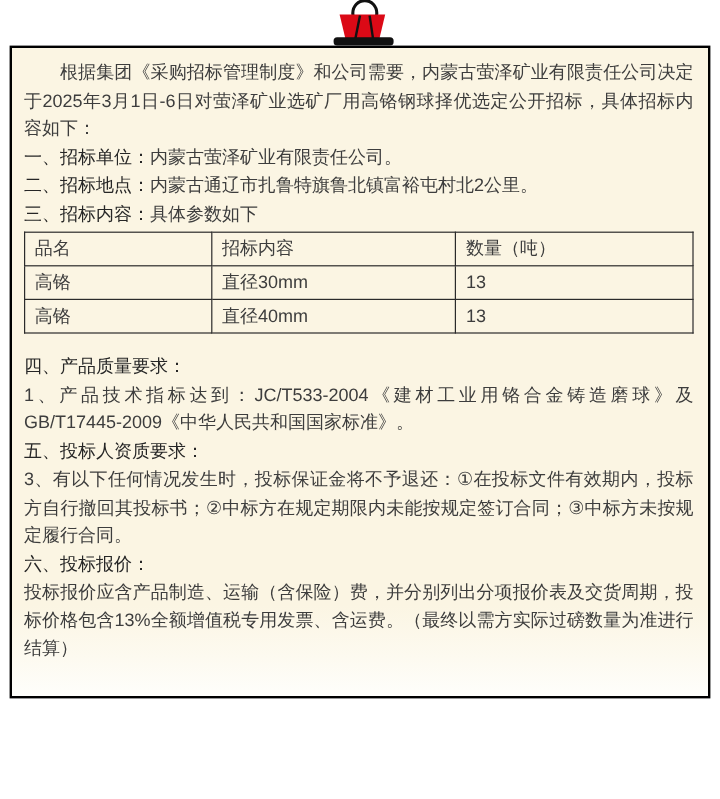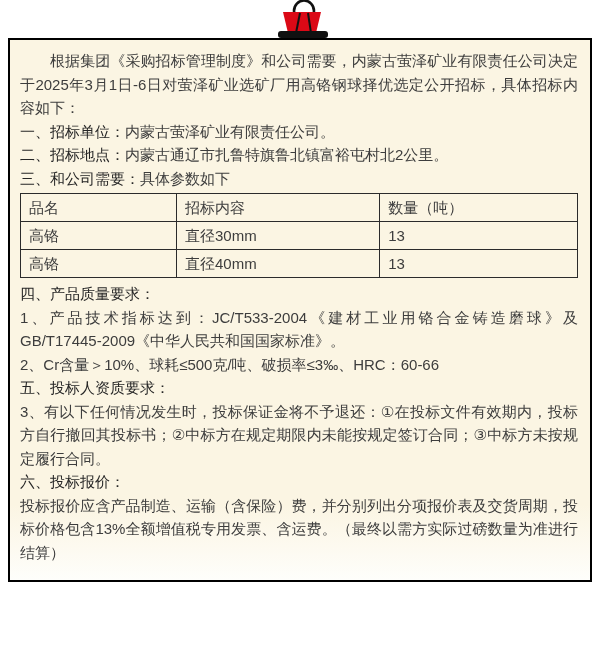--- a/index.html
+++ b/index.html
@@ -31,21 +31,21 @@
     font-size:15px;
     line-height:23.5px;
     color:#3d3d3d;
     text-align:justify;
   }
   .intro{text-indent:2em;}
   .b{font-weight:normal;color:#262626;}
   table{
     width:100%;
     border-collapse:collapse;
-    margin:3px 0 4px 0;
+    margin:3px 0 16px 0;
     table-layout:fixed;
   }
   th,td{
     border:1px solid #2b2b2b;
     font-weight:normal;
     text-align:left;
     font-size:15px;
     line-height:21px;
     color:#3d3d3d;
     padding:3px 8px;
@@ -67,21 +67,21 @@
 </svg>
 
 <div class="card">
 
   <p class="intro">根据集团《采购招标管理制度》和公司需要，内蒙古萤泽矿业有限责任公司决定于2025年3月1日-6日对萤泽矿业选矿厂用高铬钢球择优选定公开招标，具体招标内容如下：</p>
 
   <p><span class="b">一、招标单位：</span><span>内蒙古萤泽矿业有限责任公司。</span></p>
 
   <p><span class="b">二、招标地点：</span><span>内蒙古通辽市扎鲁特旗鲁北镇富裕屯村北2公里。</span></p>
 
-  <p><span class="b">三、和公司需要：</span><span>具体参数如下</span></p>
+  <p><span class="b">三、招标内容：</span><span>具体参数如下</span></p>
 
   <table>
     <colgroup>
         <col class="c1">
         <col class="c2">
         <col class="c3">
       </colgroup>
     <tbody>
         <tr>
       <th>品名</th>
@@ -96,21 +96,20 @@
     <tr>
       <td>高铬</td>
       <td>直径40mm</td>
       <td>13</td>
     </tr>
   </tbody>
     </table>
 
   <p class="b">四、产品质量要求：</p>
   <p>1、产品技术指标达到：JC/T533-2004《建材工业用铬合金铸造磨球》及GB/T17445-2009《中华人民共和国国家标准》。</p>
-  <p>2、Cr含量＞10%、球耗≤500克/吨、破损率≤3‰、HRC：60-66</p>
 
   <p class="b">五、投标人资质要求：</p>
   <p>3、有以下任何情况发生时，投标保证金将不予退还：①在投标文件有效期内，投标方自行撤回其投标书；②中标方在规定期限内未能按规定签订合同；③中标方未按规定履行合同。</p>
 
   <p class="b">六、投标报价：</p>
   <p>投标报价应含产品制造、运输（含保险）费，并分别列出分项报价表及交货周期，投标价格包含13%全额增值税专用发票、含运费。（最终以需方实际过磅数量为准进行结算）</p>
 
 </div>
 
 </body></html>

